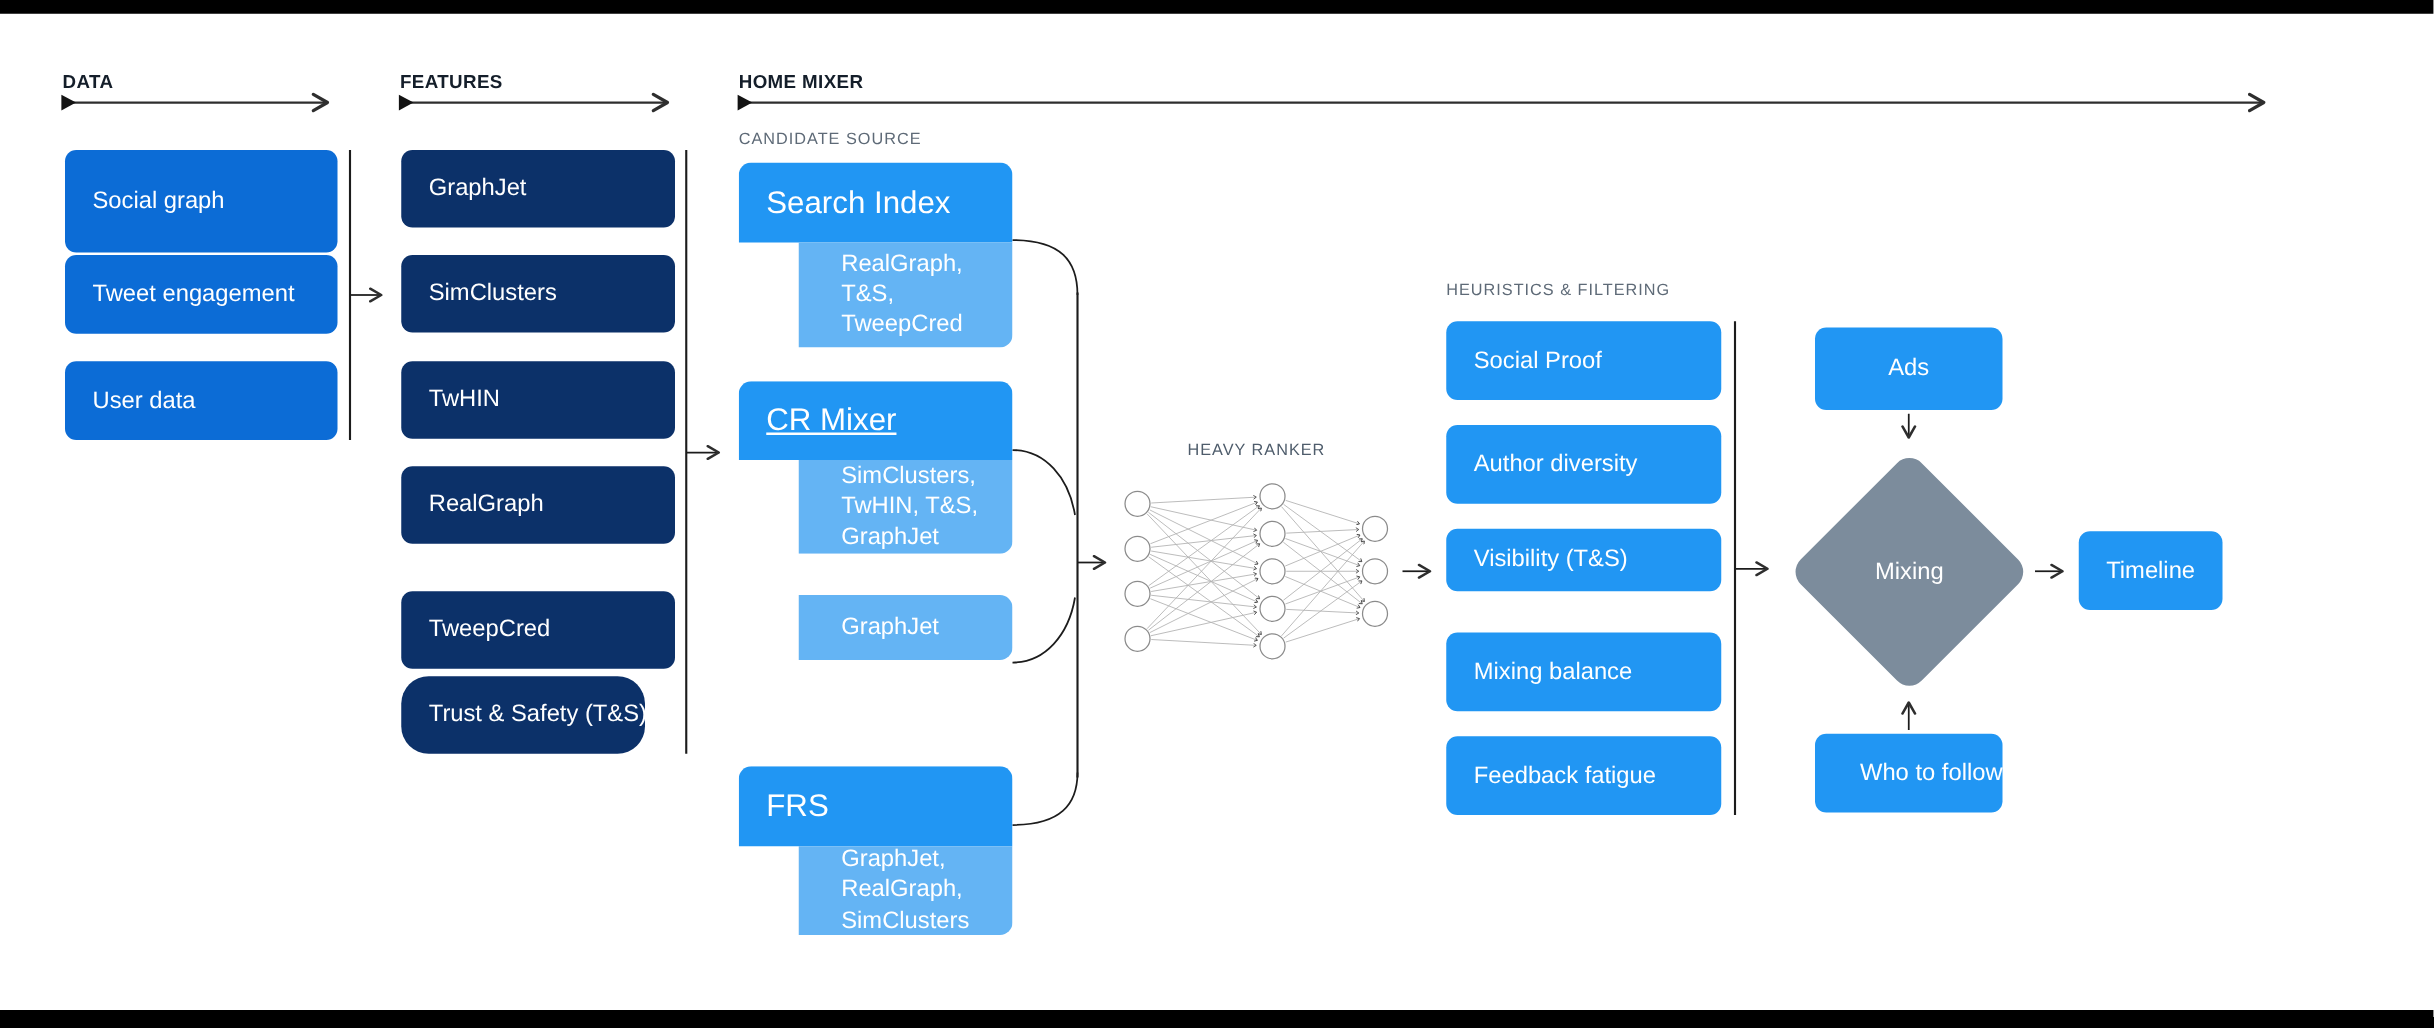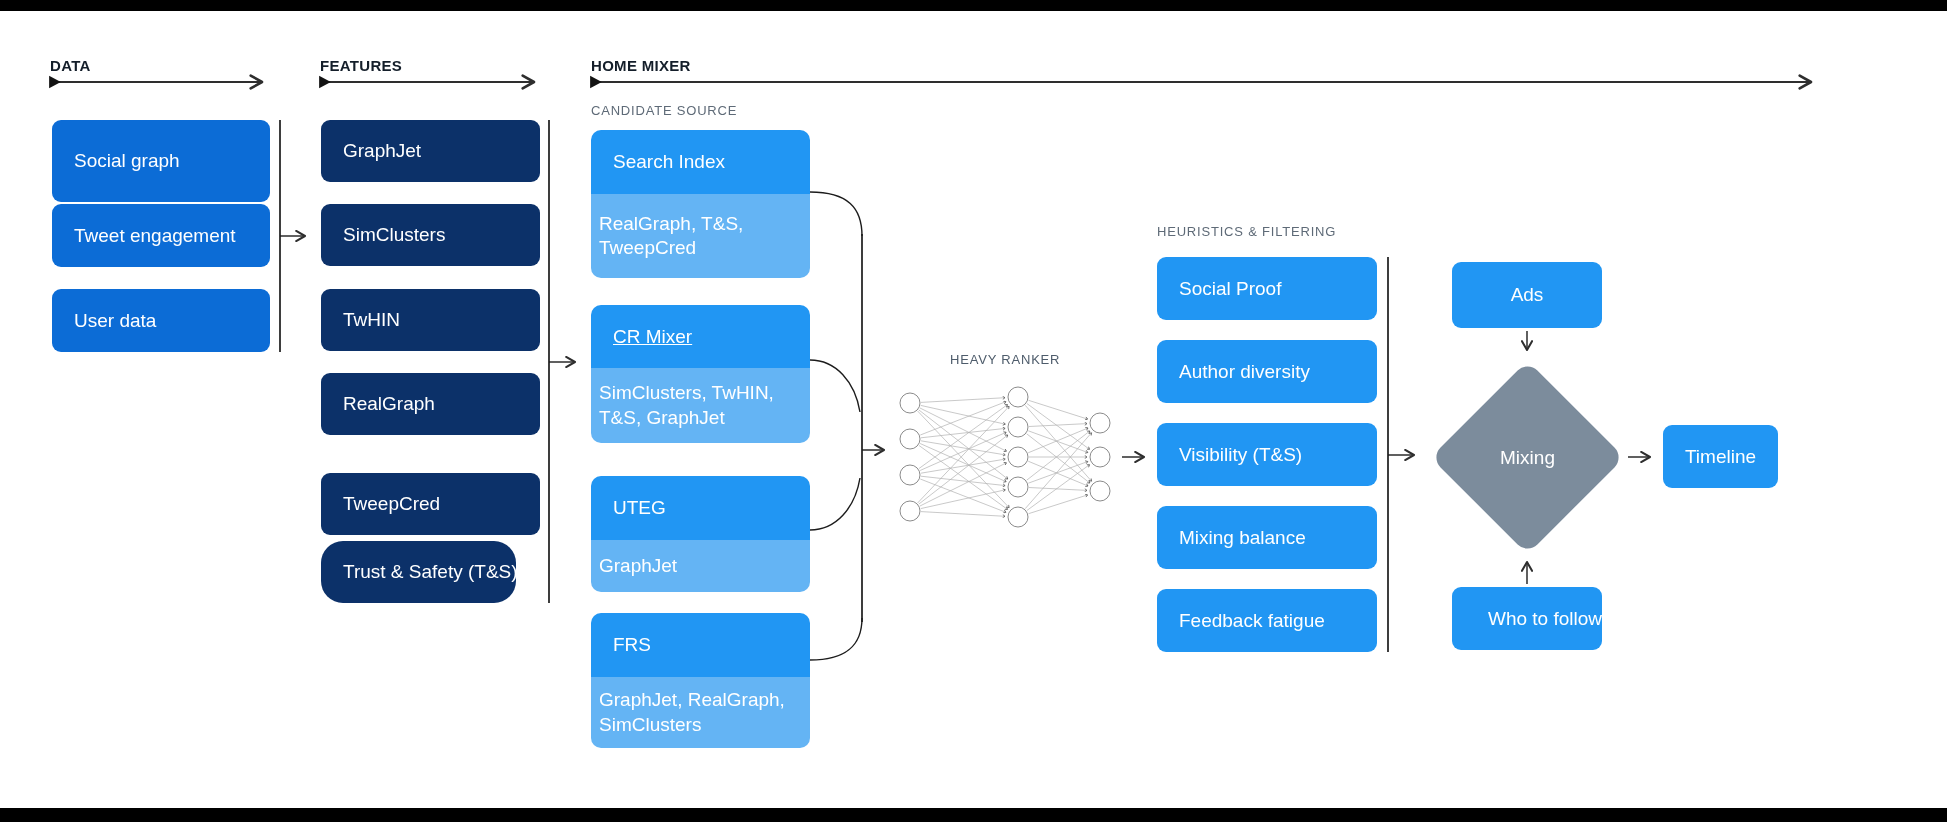--- a/index.html
+++ b/index.html
@@ -19,26 +19,26 @@
     display:flex;align-items:center;box-sizing:border-box;
     padding:0 16px 0 22px;white-space:nowrap;
   }
   .box.centered{justify-content:center;padding:0;}
   .blue{background:#0c6cd6;}
   .navy{background:#0c3169;}
   .bright{background:#2196f3;}
 
   .group{position:absolute;width:219px;border-radius:10px;overflow:hidden;}
   .group .head{
-    background:#2196f3;color:#fff;font-size:19px;display:flex;align-items:center;
+    background:#2196f3;color:#fff;font-size:25px;display:flex;align-items:center;
     padding-left:22px;box-sizing:border-box;white-space:nowrap;
   }
   .group .sub{
     background:#64b4f4;color:#fff;font-size:19px;display:flex;align-items:center;
-    padding:0 14px 0 8px;box-sizing:border-box;line-height:1.28;
+    padding:0 14px 0 34px;box-sizing:border-box;line-height:1.28;margin-left:48px;
   }
 
   #diamond{
     position:absolute;left:1459px;top:389px;width:137px;height:137px;
     background:#7c8c9c;border-radius:14px;transform:rotate(45deg);
   }
   #diamond span{
     position:absolute;left:0;top:0;width:137px;height:137px;
     display:flex;align-items:center;justify-content:center;
     transform:rotate(-45deg);color:#fff;font-size:19px;
@@ -171,31 +171,30 @@
 
   <div class="group" style="left:591px;top:130px;">
     <div class="head" style="height:64px;">Search Index</div>
     <div class="sub" style="height:84px;">RealGraph, T&amp;S, TweepCred</div>
   </div>
   <div class="group" style="left:591px;top:305px;">
     <div class="head" style="height:63px;text-decoration:underline;">CR Mixer</div>
     <div class="sub" style="height:75px;">SimClusters, TwHIN, T&amp;S, GraphJet</div>
   </div>
   <div class="group" style="left:591px;top:476px;">
-    <div class="head" style="height:64px;">UTEG</div>
     <div class="sub" style="height:52px;">GraphJet</div>
   </div>
   <div class="group" style="left:591px;top:613px;">
     <div class="head" style="height:64px;">FRS</div>
     <div class="sub" style="height:71px;">GraphJet, RealGraph, SimClusters</div>
   </div>
 
   <div class="box bright" style="left:1157px;top:257px;width:220px;height:63px;">Social Proof</div>
   <div class="box bright" style="left:1157px;top:340px;width:220px;height:63px;">Author diversity</div>
-  <div class="box bright" style="left:1157px;top:423px;width:220px;height:63px;">Visibility (T&amp;S)</div>
+  <div class="box bright" style="left:1157px;top:423px;width:220px;height:50px;">Visibility (T&amp;S)</div>
   <div class="box bright" style="left:1157px;top:506px;width:220px;height:63px;">Mixing balance</div>
   <div class="box bright" style="left:1157px;top:589px;width:220px;height:63px;">Feedback fatigue</div>
 
   <div class="box bright centered" style="left:1452px;top:262px;width:150px;height:66px;">Ads</div>
   <div id="diamond">
     <span>Mixing</span>
   </div>
   <div class="box bright centered" style="left:1452px;top:587px;width:150px;height:63px;padding-left:36px;">Who to follow</div>
   <div class="box bright centered" style="left:1663px;top:425px;width:115px;height:63px;">Timeline</div>
 

